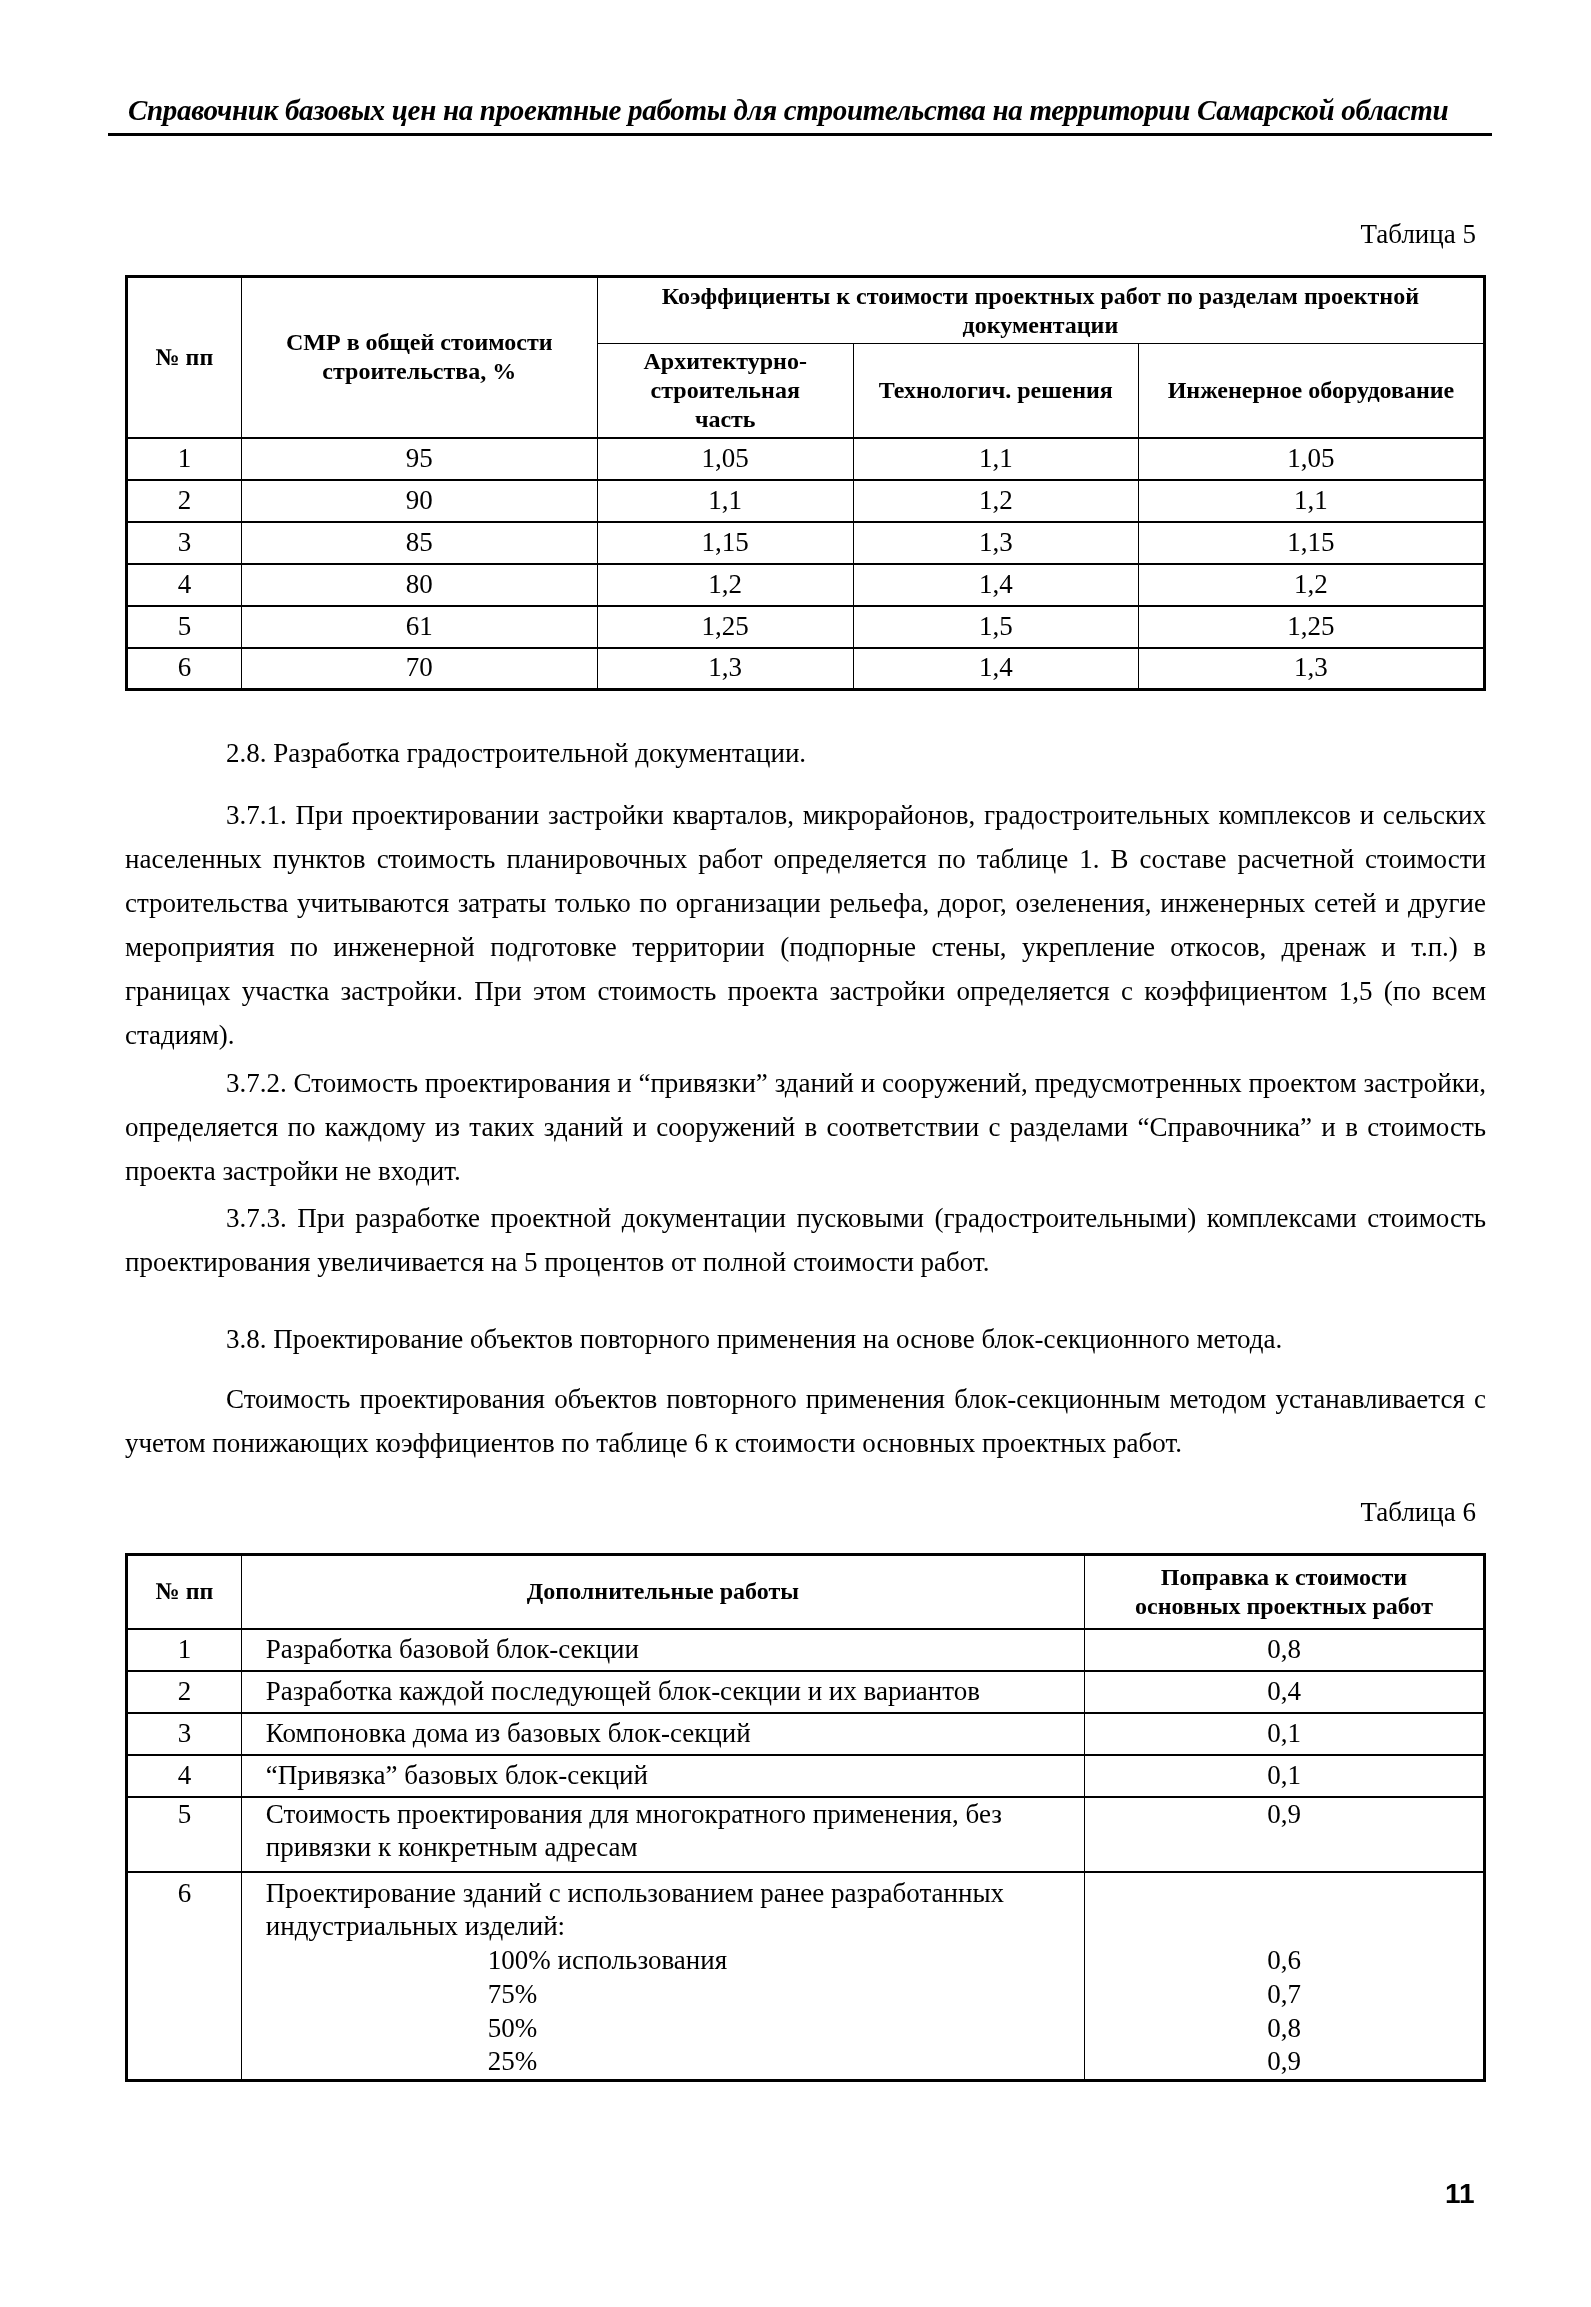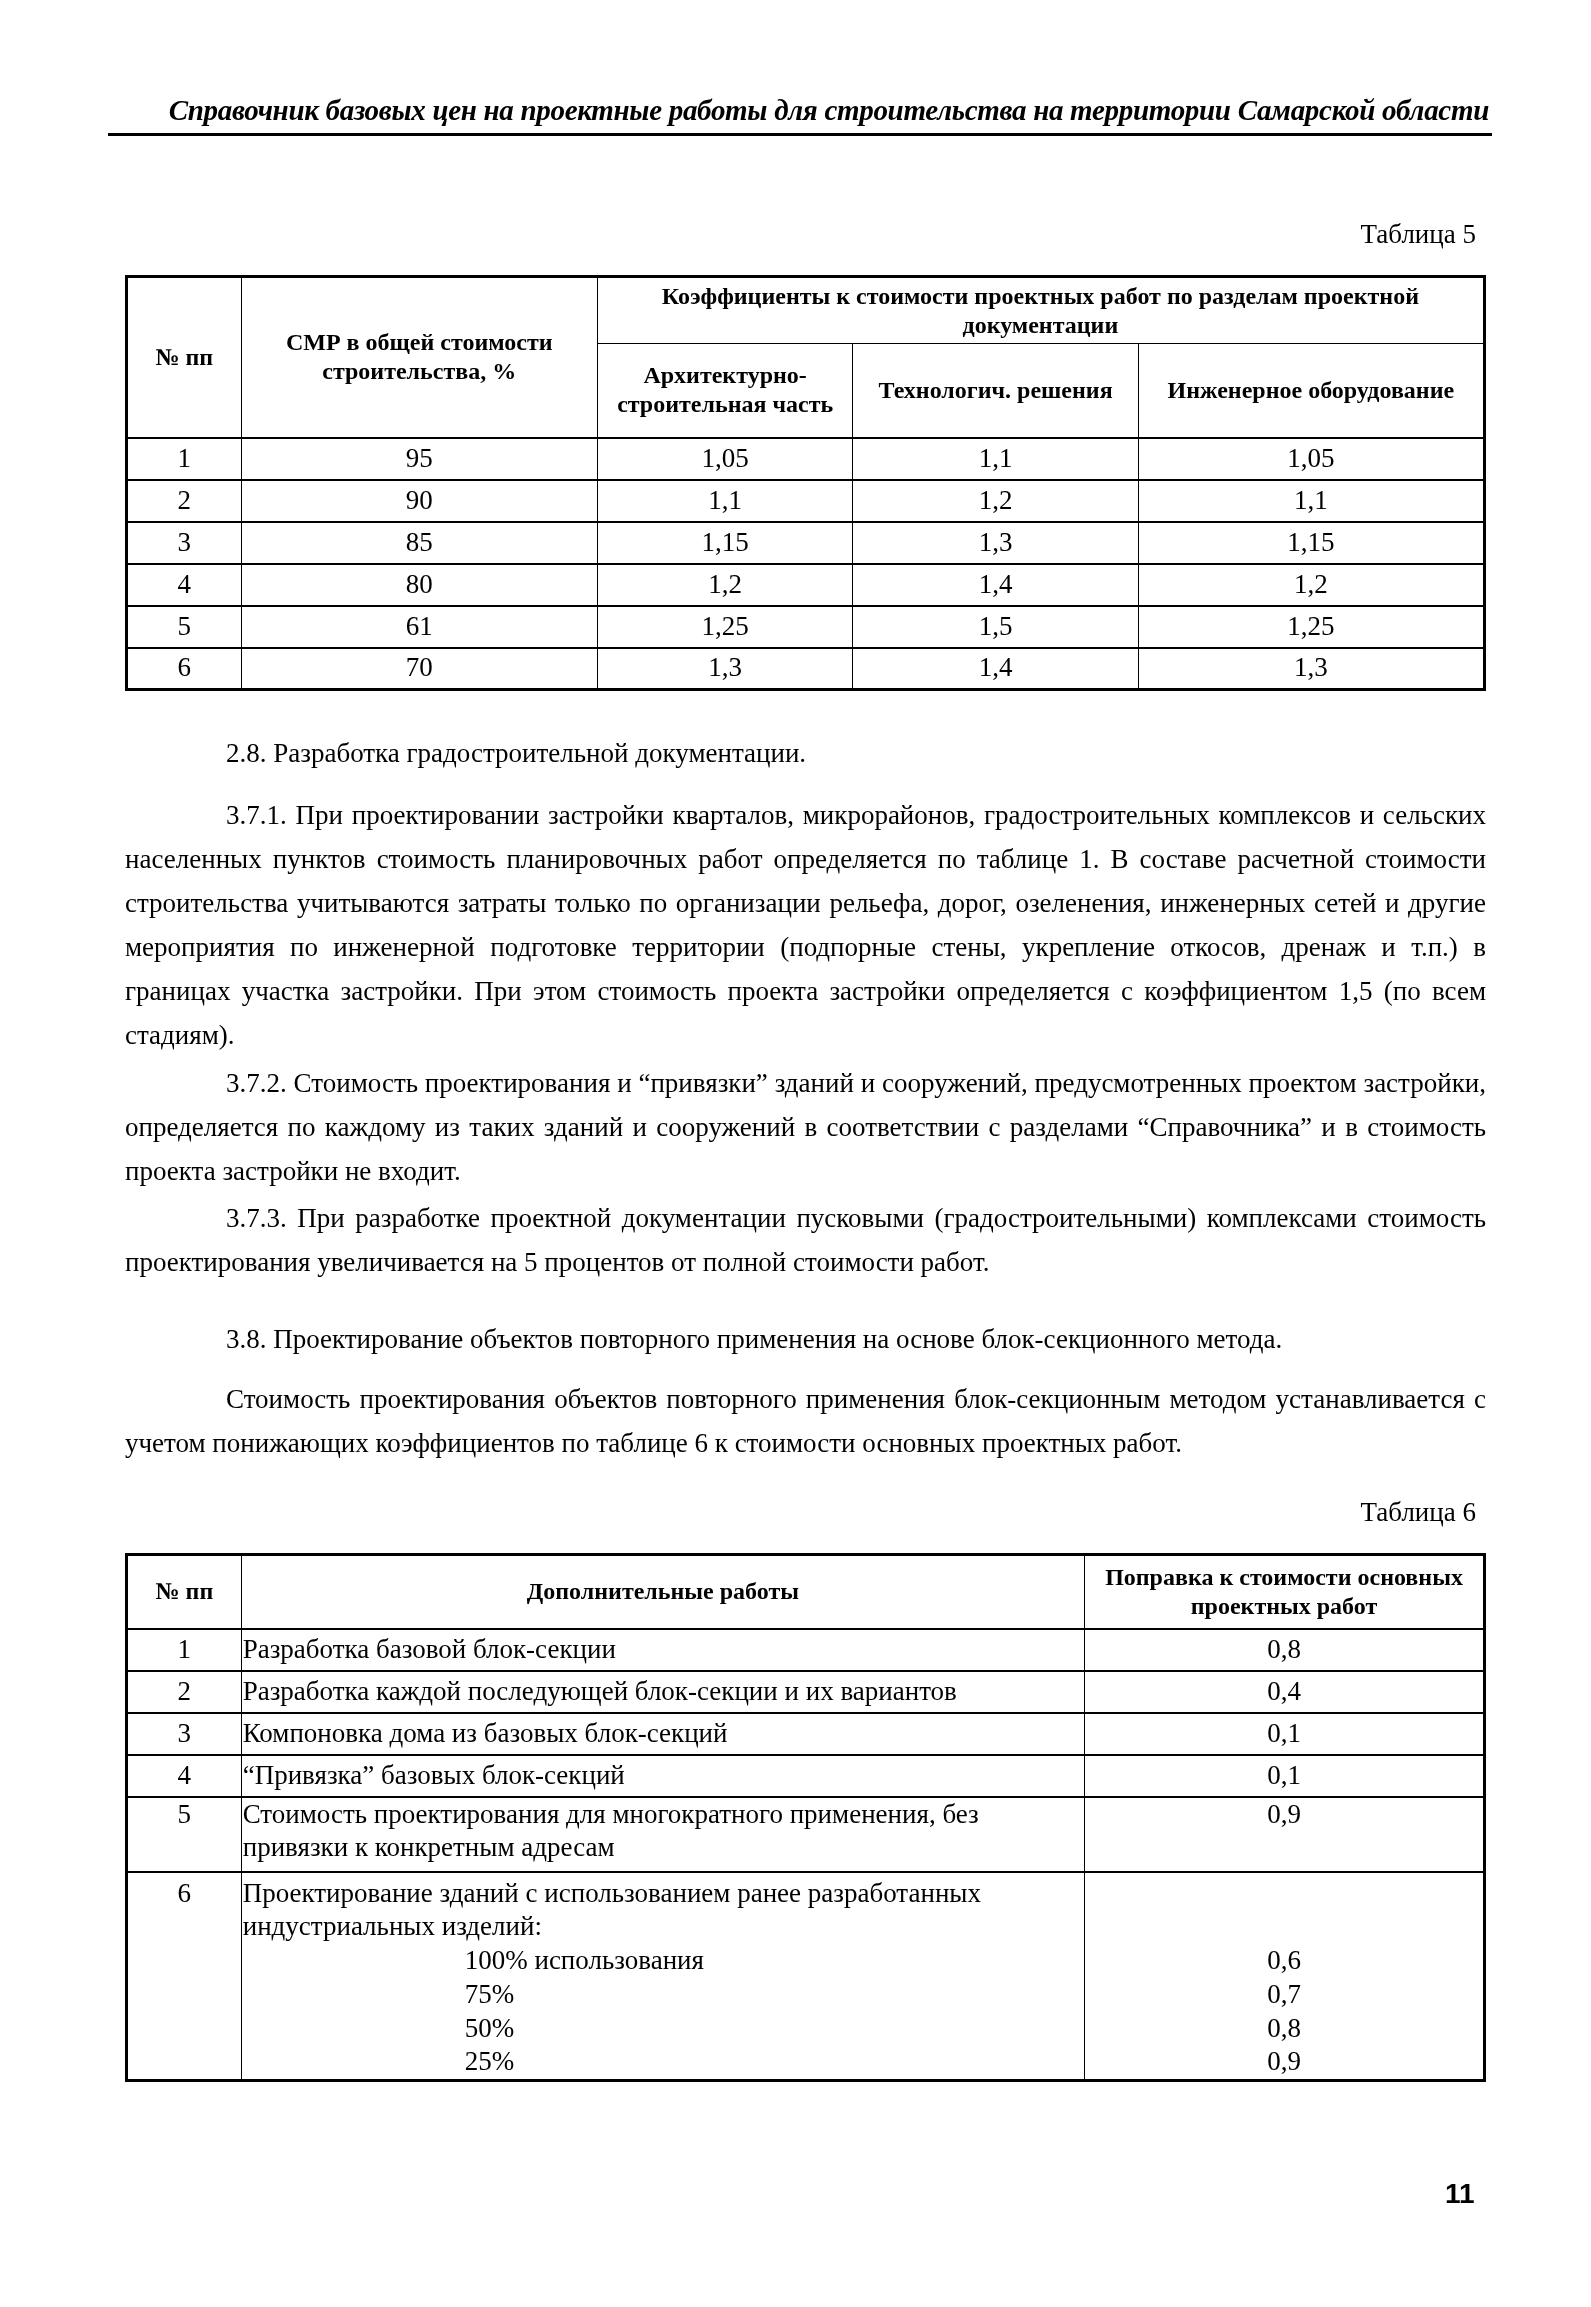--- a/index.html
+++ b/index.html
@@ -2,35 +2,35 @@
 <html style="font-size:10.8px"><head>
 <meta charset="utf-8">
 <style>
   html, body { margin: 0; padding: 0; background: #ffffff; }
   body {
     width: 1591px; height: 2307px; position: relative; overflow: hidden;
     font-family: "Liberation Serif", "DejaVu Serif", serif; color: #000;
   }
   .running-header {
     position: absolute; left: 128px; top: 94px; width: 1361px;
-    font-size: 29px; font-style: italic; font-weight: bold; text-align: right;
+    font-size: 29px; font-style: italic; font-weight: bold; text-align: left;
     letter-spacing: -0.3px; white-space: nowrap;
   }
   .header-rule {
     position: absolute; left: 108px; top: 133px; width: 1384px; height: 3.4px; background: #000;
   }
   .table-label {
     position: absolute; right: 115px; font-size: 27px;
   }
   table.t {
     position: absolute; left: 125px; width: 1361px; border-collapse: collapse;
     border: 3.4px solid #000; font-size: 27px;
   }
   table.t td, table.t th {
-    border: 1.3px solid #000; padding: 0 1px; line-height: 1.25;
+    border: 1.3px solid #000; padding: 0 24px; line-height: 1.25;
   }
   table.t th { font-weight: bold; font-size: 24px; text-align: center; vertical-align: middle; line-height: 1.2; }
   table.t tr.data-row td { border-top: 2.7px solid #000; }
   .c { text-align: center; }
   .l { text-align: left; }
   .para {
     position: absolute; left: 125px; width: 1361px; font-size: 27px; line-height: 44px;
     text-align: justify; text-indent: 101px;
   }
   .sub-line { padding-left: 222px; display: block; }

